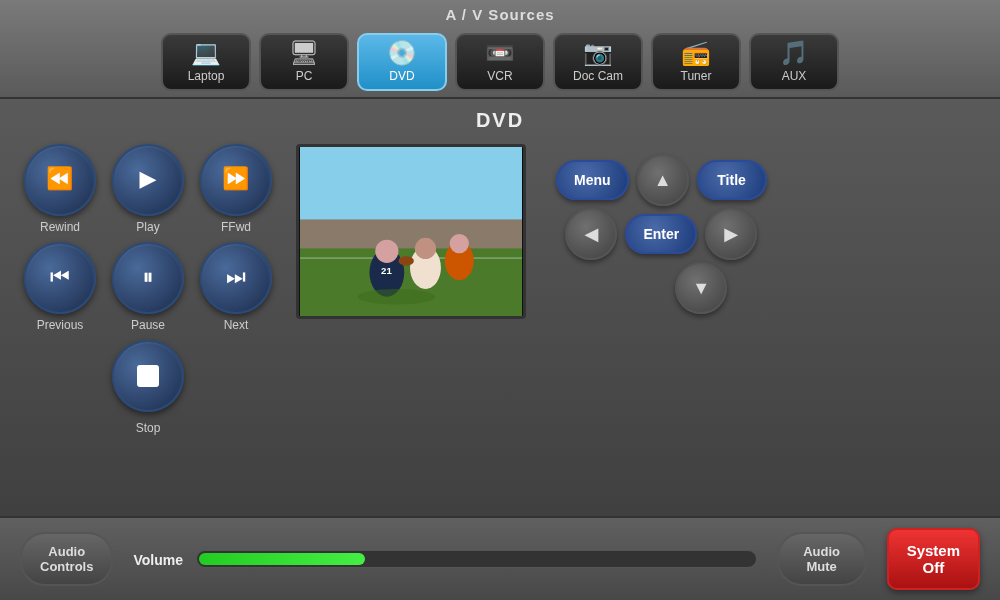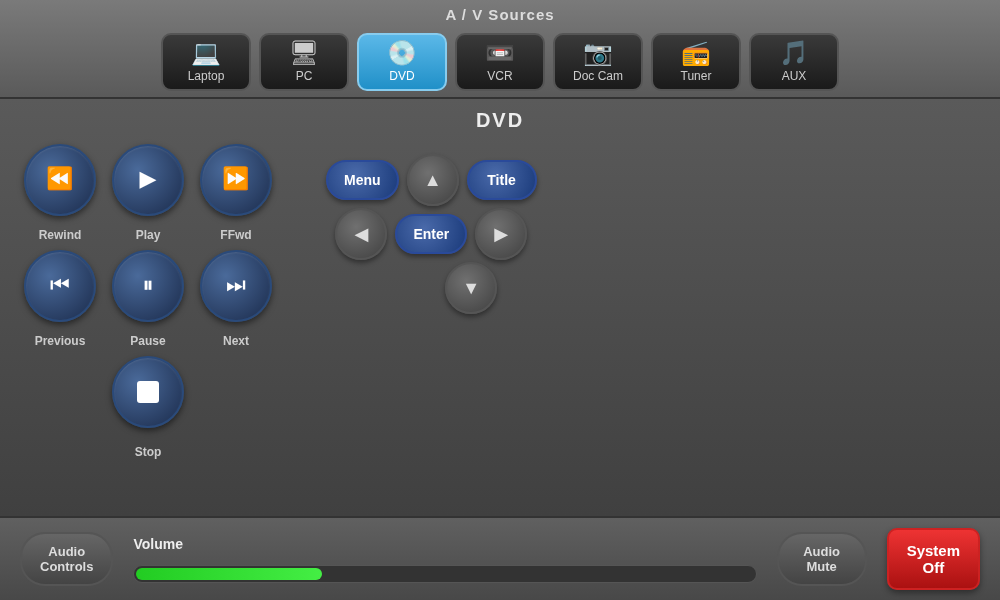--- a/index.html
+++ b/index.html
@@ -132,22 +132,21 @@
       display: flex;
       flex-direction: column;
       align-items: center;
       gap: 2px;
     }
 
     .btn-label-below {
       color: #ccc;
       font-size: 12px;
       text-align: center;
-      margin-top: 10px;
-      font-weight: bold;
+      margin-top: 2px;
     }
 
     
     .video-preview-area {
       display: flex;
       flex-direction: column;
       align-items: center;
       gap: 8px;
     }
 
@@ -241,22 +240,22 @@
       font-weight: bold;
       padding: 10px 18px;
       cursor: pointer;
       min-width: 90px;
       text-align: center;
     }
 
     .volume-section {
       flex: 1;
       display: flex;
-      flex-direction: column;
-      align-items: flex-start;
+      flex-direction: row;
+      align-items: flex-end;
       gap: 13px;
     }
 
     .volume-label {
       color: #eee;
       font-size: 14px;
       font-weight: bold;
     }
 
     .volume-bar-container {
@@ -389,20 +388,46 @@
         <div style="grid-column:2; display:flex; flex-direction:column; align-items:center; gap:7px;">
           <div class="ctrl-btn">
             <span style="display:inline-block; width:22px; height:22px; background:white; border-radius:3px;"></span>
           </div>
           <span class="btn-label-below">Stop</span>
         </div>
 
       </div>
 
       <div class="video-preview-area">
+        <div class="video-preview">
+          <svg class="football-scene" viewBox="0 0 230 175" xmlns="http://www.w3.org/2000/svg">
+
+            <rect width="230" height="175" fill="#87CEEB"></rect>
+
+            <rect y="100" width="230" height="75" fill="#4a7a2a"></rect>
+
+            <line x1="0" y1="115" x2="230" y2="115" stroke="white" stroke-width="1" opacity="0.5"></line>
+
+            <rect y="75" width="230" height="30" fill="#8a7a6a"></rect>
+
+            <ellipse cx="90" cy="130" rx="18" ry="25" fill="#1a2a4a"></ellipse>
+            <text x="84" y="132" fill="white" font-size="10" font-weight="bold">21</text>
+            <ellipse cx="90" cy="108" rx="12" ry="12" fill="#d4a0a0"></ellipse>
+
+            <ellipse cx="130" cy="125" rx="16" ry="22" fill="#f0e0d0"></ellipse>
+            <ellipse cx="130" cy="105" rx="11" ry="11" fill="#c09080"></ellipse>
+
+            <ellipse cx="165" cy="118" rx="15" ry="20" fill="#cc5500"></ellipse>
+            <ellipse cx="165" cy="100" rx="10" ry="10" fill="#d4a0a0"></ellipse>
+
+            <ellipse cx="110" cy="118" rx="8" ry="5" fill="#8B4513"></ellipse>
+
+            <ellipse cx="100" cy="155" rx="40" ry="8" fill="#3a6a1a" opacity="0.5"></ellipse>
+          </svg>
+        </div>
       </div>
 
       <div class="right-controls" style="margin-left:10px; padding-top:10px;">
 
         <div class="nav-row">
           <button class="nav-label-btn">Menu</button>
           <div class="nav-btn">
             <span>▲</span>
           </div>
           <button class="nav-label-btn">Title</button>

